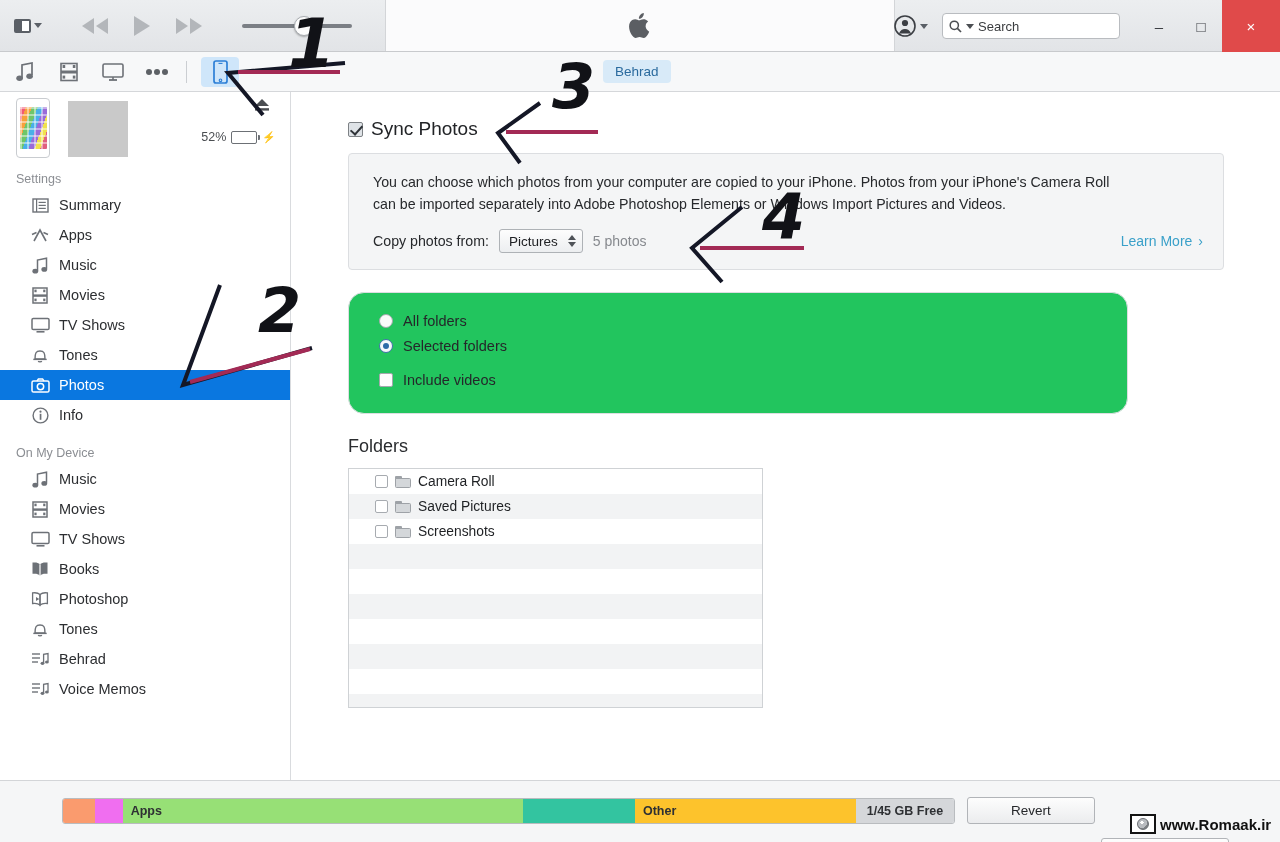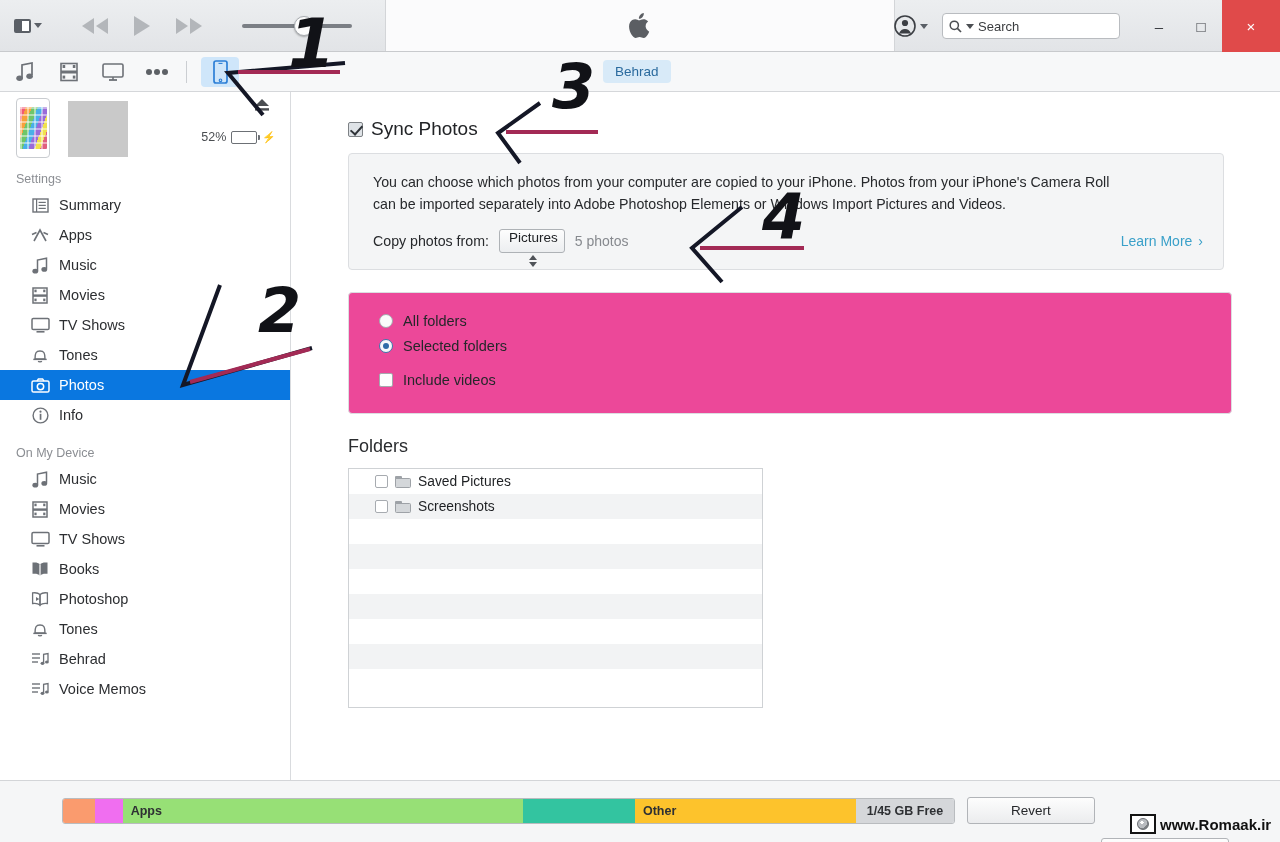--- a/index.html
+++ b/index.html
@@ -175,38 +175,38 @@
   .panel-text {
     font-size: 14.2px; color: #27292c; line-height: 22px; padding: 17px 24px 0 24px;
   }
   .copyrow {
     display: flex; align-items: center; padding: 14px 20px 16px 24px; gap: 10px;
   }
   .copylabel { font-size: 14.2px; color: #27292c; }
   .select {
     display: flex; align-items: center; gap: 10px; height: 24px;
     border: 1px solid #aeb2b6; border-radius: 3px;
-    background: linear-gradient(#fdfdfd,#eceef0); padding: 0 6px 0 9px; cursor: pointer; flex-direction: column;
+    background: linear-gradient(#fdfdfd,#eceef0); padding: 0 6px 0 9px; cursor: pointer;
   }
   .select-val { font-size: 13.5px; color: #202225; }
   .updown { display: flex; flex-direction: column; gap: 2px; }
   .updown i {
     width: 0; height: 0; border-left: 4px solid transparent; border-right: 4px solid transparent;
   }
   .updown i.u { border-bottom: 5px solid #4f5358; }
   .updown i.d { border-top: 5px solid #4f5358; }
   .photocount { font-size: 14px; color: #86898e; }
   .learnmore {
     margin-left: auto; font-size: 14px; color: #3aa0c9;
     display: flex; align-items: center; gap: 6px; cursor: pointer;
   }
 
   .panel2 {
-    margin: 22px 0 0 56px; width: 884px; height: 122px;
-    background: #ec4899; border: 1px solid #dcdee1; border-radius: 4px;
+    margin: 22px 0 0 56px; width: 780px; height: 122px;
+    background: #22c55e; border: 1px solid #dcdee1; border-radius: 16px;
     padding: 20px 0 0 30px;
   }
   .opt { display: flex; align-items: center; gap: 10px; margin-bottom: 9px; cursor: pointer; }
   .radio {
     width: 14px; height: 14px; border-radius: 50%;
     border: 1px solid #a4a8ad; background: #fafbfb; position: relative;
   }
   .radio.on { border-color: #3e72a8; background: #f5f8fb; }
   .radio.on::after {
     content:""; position:absolute; left:3px; top:3px; width:6px; height:6px;
@@ -667,20 +667,25 @@
         <span class="opt-label">Include videos</span>
       </div>
     </div>
 
     <div class="folders-title">Folders</div>
 
     <div class="folderbox">
       <div class="frow">
         <span class="fcb"></span>
         <span class="folder-ico"></span>
+        <span>Camera Roll</span>
+      </div>
+      <div class="frow">
+        <span class="fcb"></span>
+        <span class="folder-ico"></span>
         <span>Saved Pictures</span>
       </div>
       <div class="frow">
         <span class="fcb"></span>
         <span class="folder-ico"></span>
         <span>Screenshots</span>
       </div>
       <div class="frow"></div>
       <div class="frow"></div>
       <div class="frow"></div>

